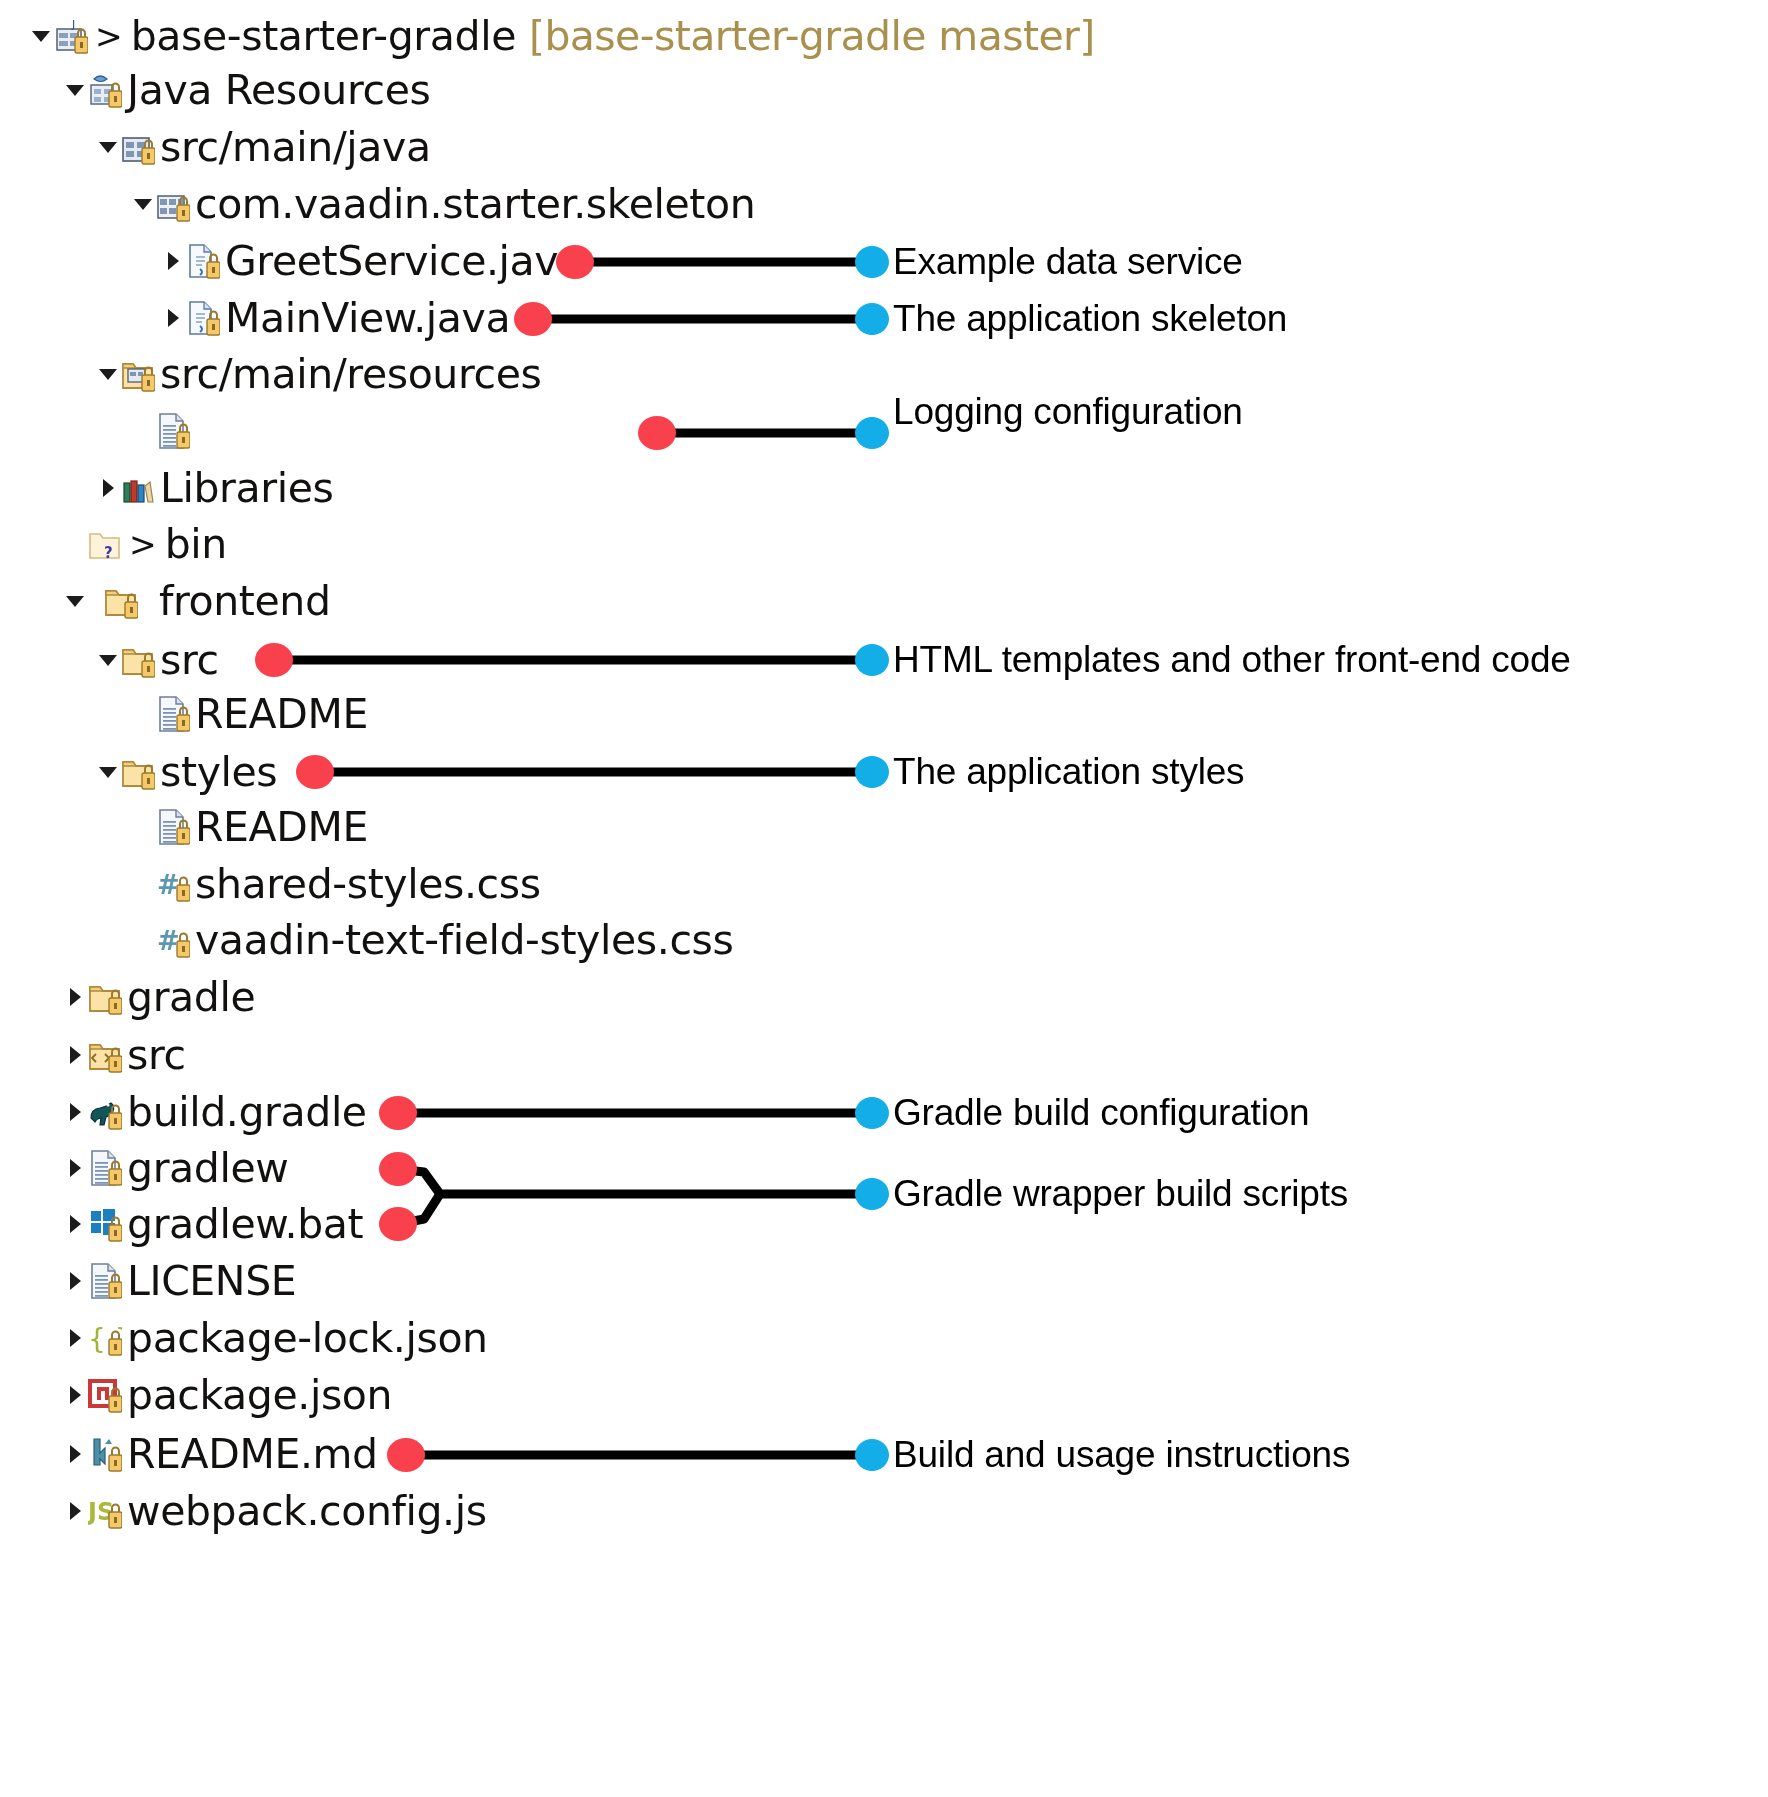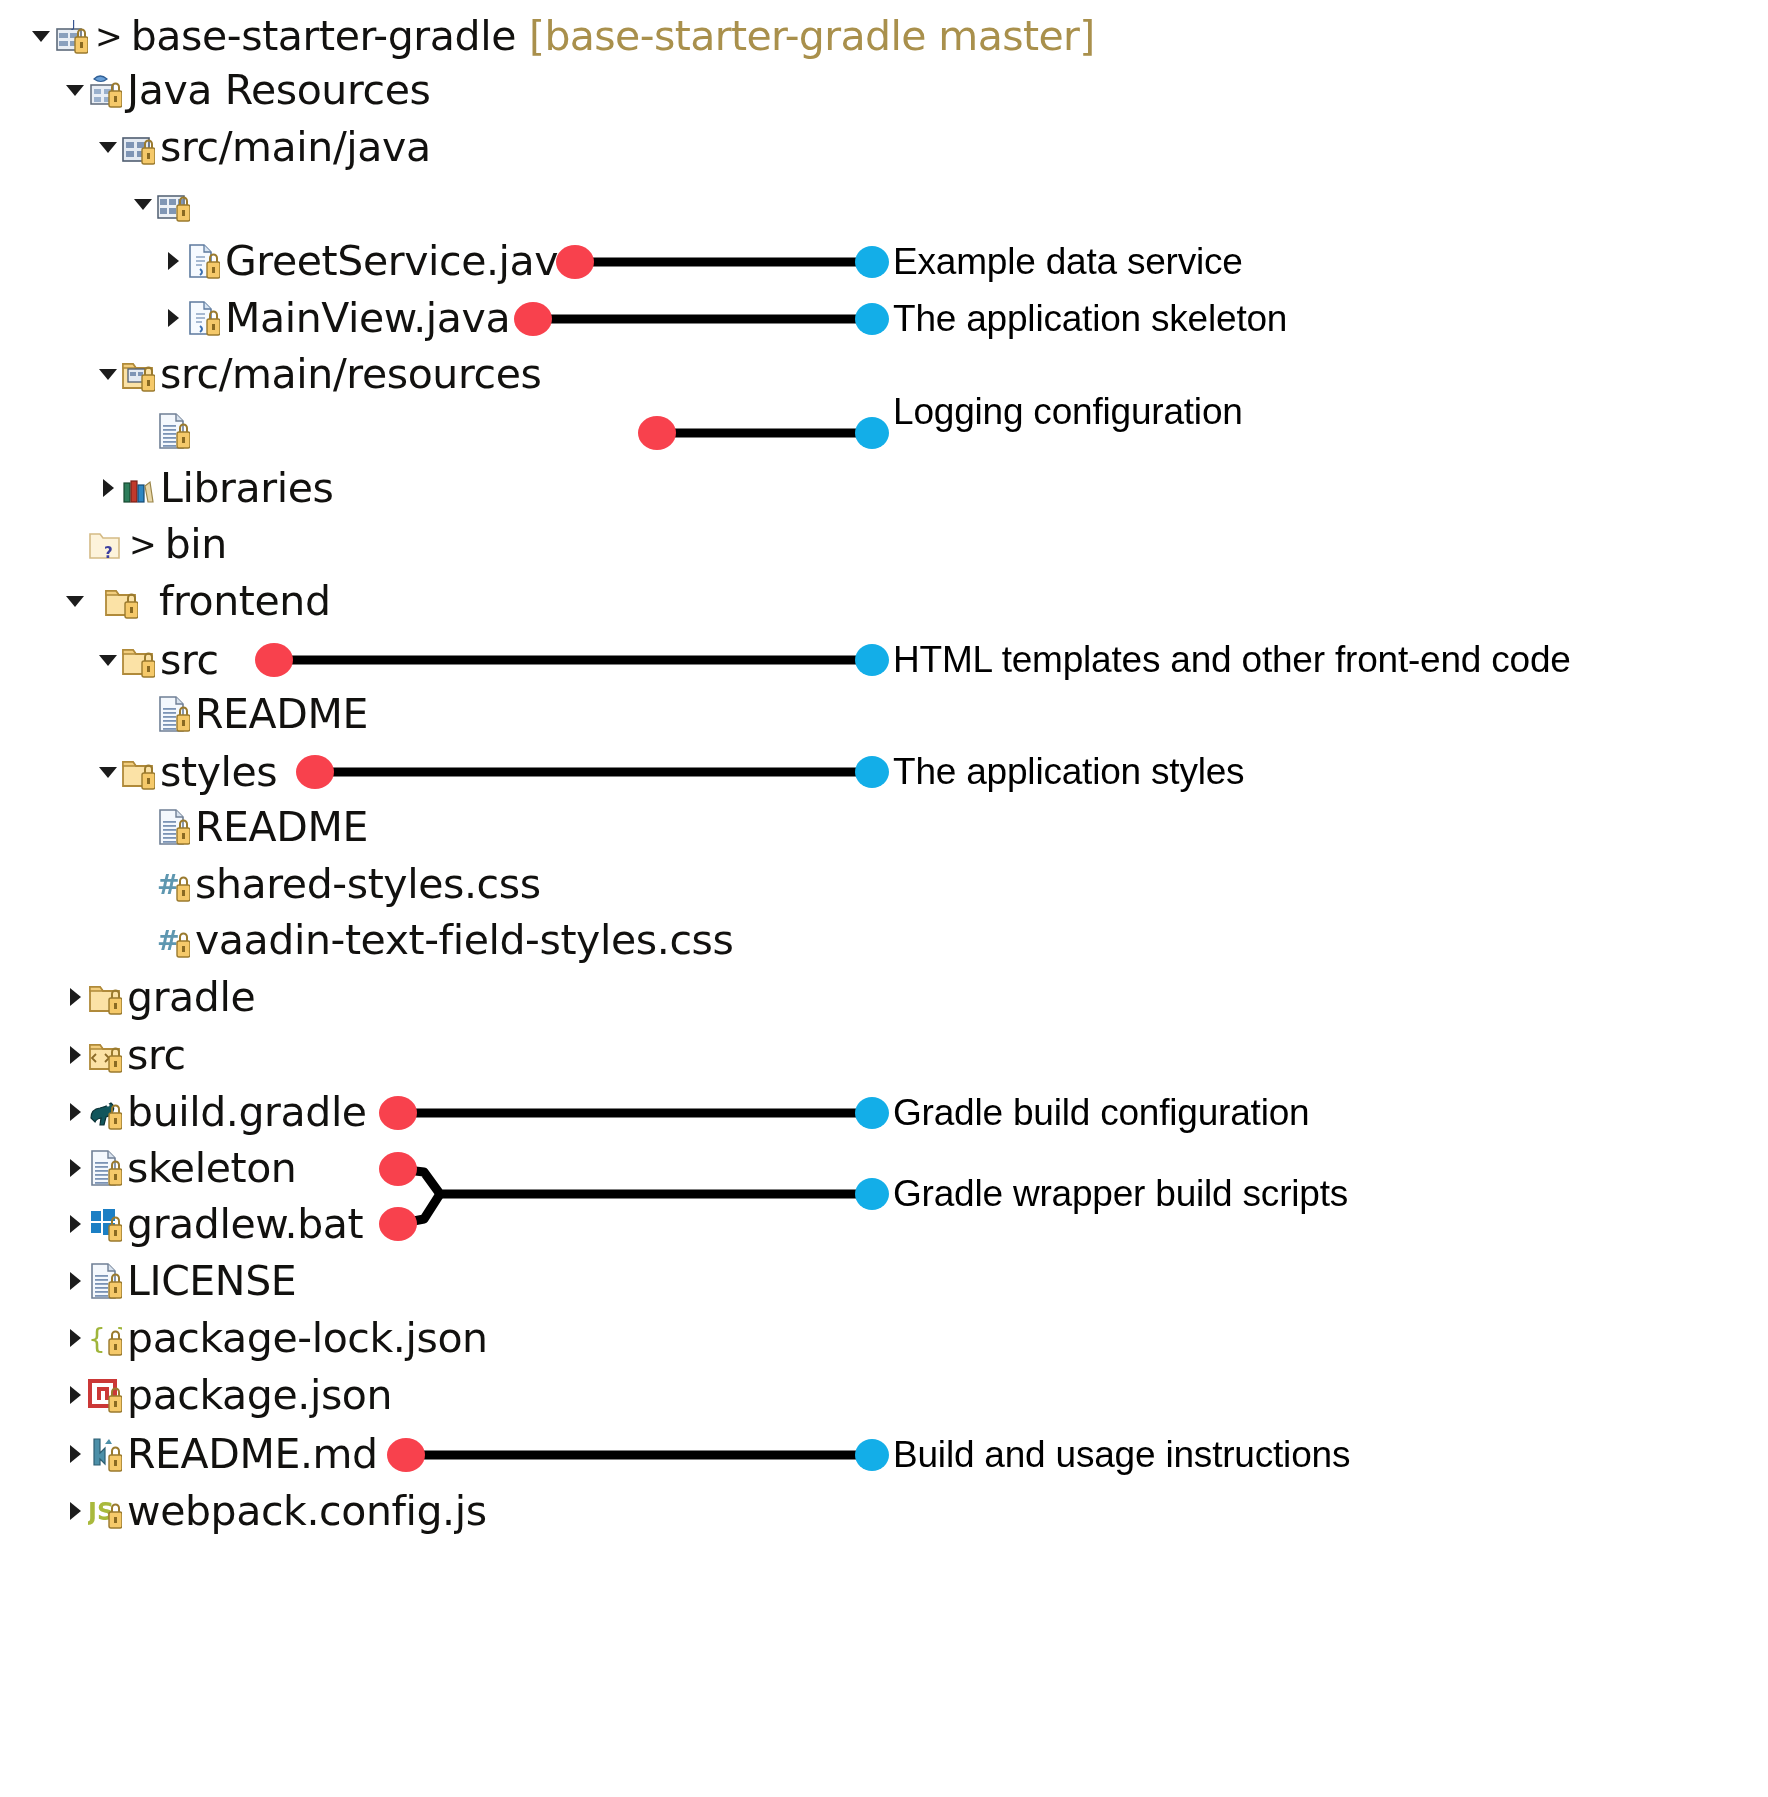--- a/index.html
+++ b/index.html
@@ -172,20 +172,21 @@
           <rect x="4" y="14" width="7" height="6" fill="#8096b4"></rect>
           <rect x="13" y="14" width="7" height="6" fill="#8096b4"></rect>
           <rect x="22" y="14" width="5" height="6" fill="#8096b4"></rect>
           <rect x="4" y="23" width="7" height="6" fill="#8096b4"></rect>
           <rect x="13" y="23" width="7" height="6" fill="#8096b4"></rect>
           <rect x="21" y="20" width="13" height="16" rx="2" fill="#F5C96A" stroke="#9A7A2E" stroke-width="1.4"></rect>
           <path d="M24 20 v-4 a3.5 3.5 0 0 1 7 0 v4" fill="none" stroke="#9A7A2E" stroke-width="2"></path>
           <rect x="26" y="25" width="3" height="6" fill="#8A6A22"></rect>
         </svg>
       </span>
+      <span class="label">com.vaadin.starter.skeleton</span>
     </div>
     <div class="row" style="top: 233px; left: 160px;">
       <span class="twisty">
         <span class="tri-right"></span>
       </span>
       <span class="icon">
         <svg width="34" height="38">
           <path d="M4 3 h14 l7 7 v25 h-21 z" fill="#F6FAFF" stroke="#5d7a9e" stroke-width="1.6"></path>
           <path d="M18 3 v7 h7" fill="#d7e4f2" stroke="#5d7a9e" stroke-width="1.3"></path>
           <path d="M10 15 h9 M10 19 h9 M10 23 h6" stroke="#8aa3c2" stroke-width="1.7"></path>
@@ -440,21 +441,21 @@
           <rect x="7" y="17" width="13" height="1.8" fill="#7b93b5"></rect>
           <rect x="7" y="21" width="13" height="1.8" fill="#7b93b5"></rect>
           <rect x="7" y="25" width="13" height="1.8" fill="#7b93b5"></rect>
           <rect x="7" y="29" width="13" height="1.8" fill="#7b93b5"></rect>
           <rect x="7" y="33" width="13" height="1.8" fill="#7b93b5"></rect>
           <rect x="21" y="20" width="13" height="16" rx="2" fill="#F5C96A" stroke="#9A7A2E" stroke-width="1.4"></rect>
           <path d="M24 20 v-4 a3.5 3.5 0 0 1 7 0 v4" fill="none" stroke="#9A7A2E" stroke-width="2"></path>
           <rect x="26" y="25" width="3" height="6" fill="#8A6A22"></rect>
         </svg>
       </span>
-      <span class="label">skeleton</span>
+      <span class="label">gradlew</span>
     </div>
     <div class="row" style="top: 1196px; left: 62px;">
       <span class="twisty">
         <span class="tri-right"></span>
       </span>
       <span class="icon">
         <svg width="34" height="38">
           <rect x="3" y="6" width="10" height="10" fill="#1C7FC4"></rect>
           <rect x="15" y="4" width="12" height="12" fill="#1C7FC4"></rect>
           <rect x="3" y="18" width="10" height="10" fill="#1C7FC4"></rect>

